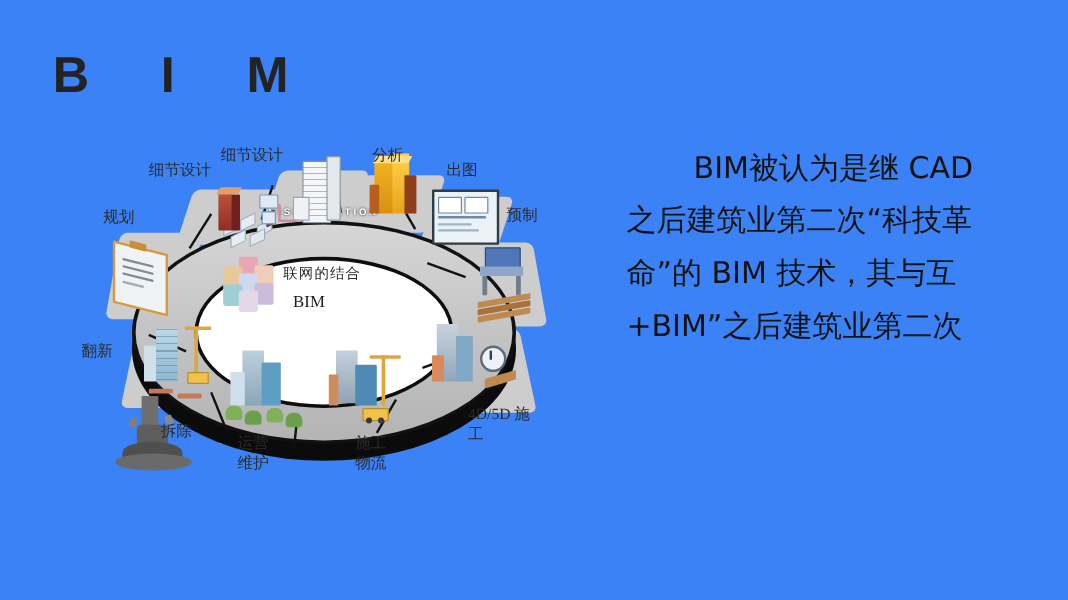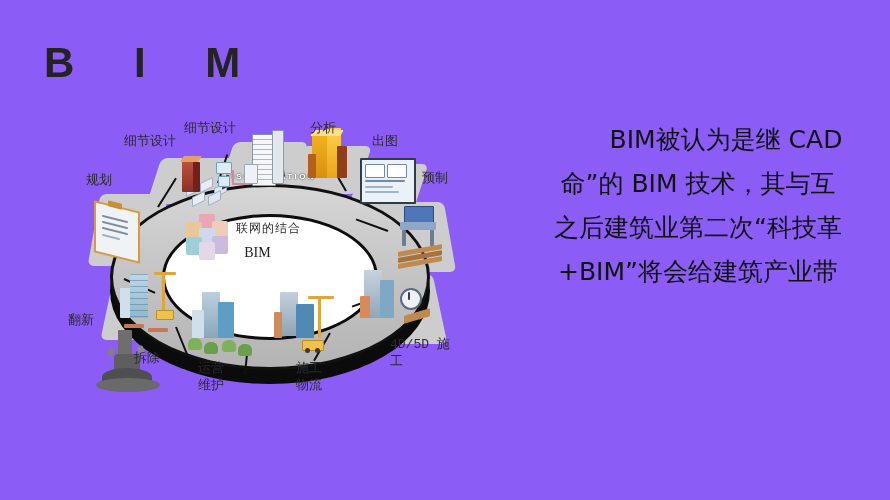--- a/index.html
+++ b/index.html
@@ -13,21 +13,21 @@
     overflow: hidden;
     font-family: "Liberation Sans", "DejaVu Sans", sans-serif;
     position: relative;
   }
 
   #slide {
     position: absolute;
     left: 0; top: 0;
     width: 890px;
     height: 500px;
-    background: #8b5cf6;
+    background: #3b82f6;
   }
 
   
   #title {
     position: absolute;
     left: 44px;
     top: 42px;
     font-size: 42px;
     font-weight: bold;
     letter-spacing: 24px;
@@ -45,21 +45,20 @@
     width: 352px;
     font-size: 25px;
     line-height: 44px;
     color: #111111;
     font-family: "DejaVu Sans", "Liberation Sans", sans-serif;
     letter-spacing: 0px;
   }
   #paragraph .pline {
     display: block;
     white-space: nowrap;
-    text-align: center;
   }
   #paragraph .pline.indent {
     padding-left: 56px;
   }
 
   
   #diagram {
     position: absolute;
     left: 58px;
     top: 98px;
@@ -121,21 +120,21 @@
     color: #ffffff;
     text-shadow: 0 0 2px #000;
     z-index: 6;
   }
 
   
   .stage-label {
     position: absolute;
     font-size: 13px;
     color: #2b2b2b;
-    font-family: Liberation Mono, monospace;
+    font-family: Liberation Serif, serif;
     white-space: pre-line;
     line-height: 17px;
     z-index: 8;
   }
 
   
   .center-block {
     position: absolute;
     left: 128px;
     top: 116px;
@@ -192,23 +191,23 @@
 </style>
 </head>
 <body>
 
 <div id="slide">
 
   <div id="title">B I M</div>
 
   <div id="paragraph">
     <span class="pline indent">BIM被认为是继 CAD</span>
+    <span class="pline">之后建筑业第二次“科技革</span>
     <span class="pline">命”的 BIM 技术，其与互</span>
-    <span class="pline">之后建筑业第二次“科技革</span>
-    <span class="pline">+BIM”将会给建筑产业带</span>
+    <span class="pline">+BIM”之后建筑业第二次</span>
   </div>
 
   <div id="diagram">
 
     <div class="platform" style="left:96px; top:60px; width:78px; height:46px;"></div>
     <div class="platform" style="left:168px; top:44px; width:74px; height:50px;"></div>
     <div class="platform" style="left:236px; top:48px; width:70px; height:48px;"></div>
     <div class="platform" style="left:296px; top:66px; width:66px; height:52px;"></div>
     <div class="platform" style="left:330px; top:104px; width:62px; height:70px; transform:skewX(10deg);"></div>
     <div class="platform" style="left:312px; top:176px; width:70px; height:70px; transform:skewX(12deg);"></div>
@@ -381,17 +380,17 @@
 工</div>
 
     <div class="stage-label" style="left:238px; top:262px; text-align:center;">施工
 物流</div>
 
     <div class="stage-label" style="left:140px; top:262px; text-align:center;">运营
 维护</div>
 
     <div class="stage-label" style="left:76px; top:252px;">拆除</div>
 
-    <div class="stage-label" style="left:10px; top:186px;margin-top:28px;">翻新</div>
+    <div class="stage-label" style="left:10px; top:186px;">翻新</div>
 
   </div>
 
 </div>
 
 </body></html>

